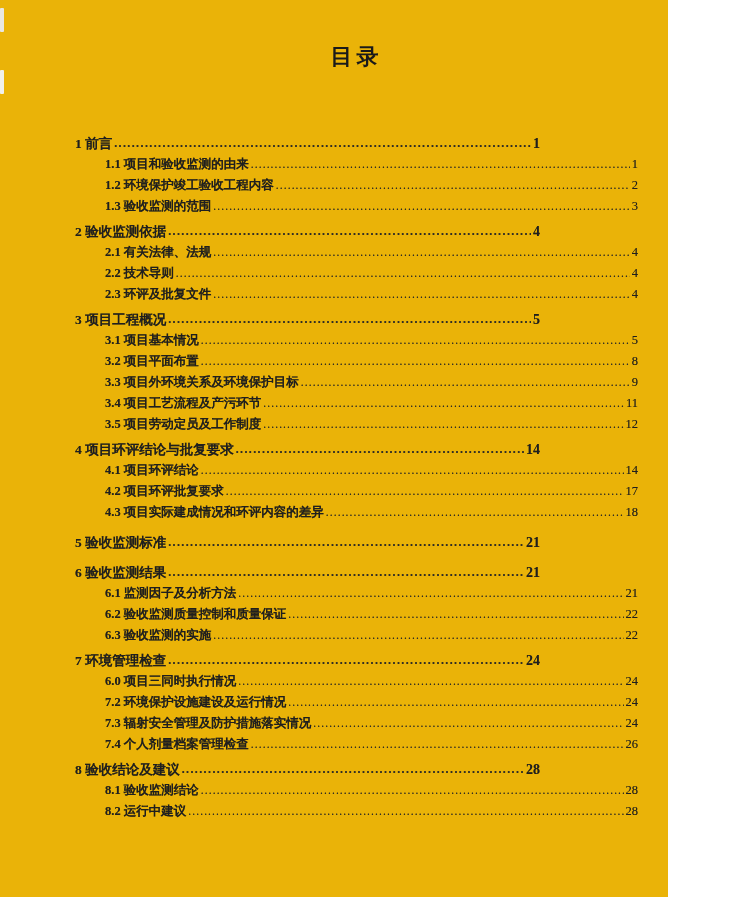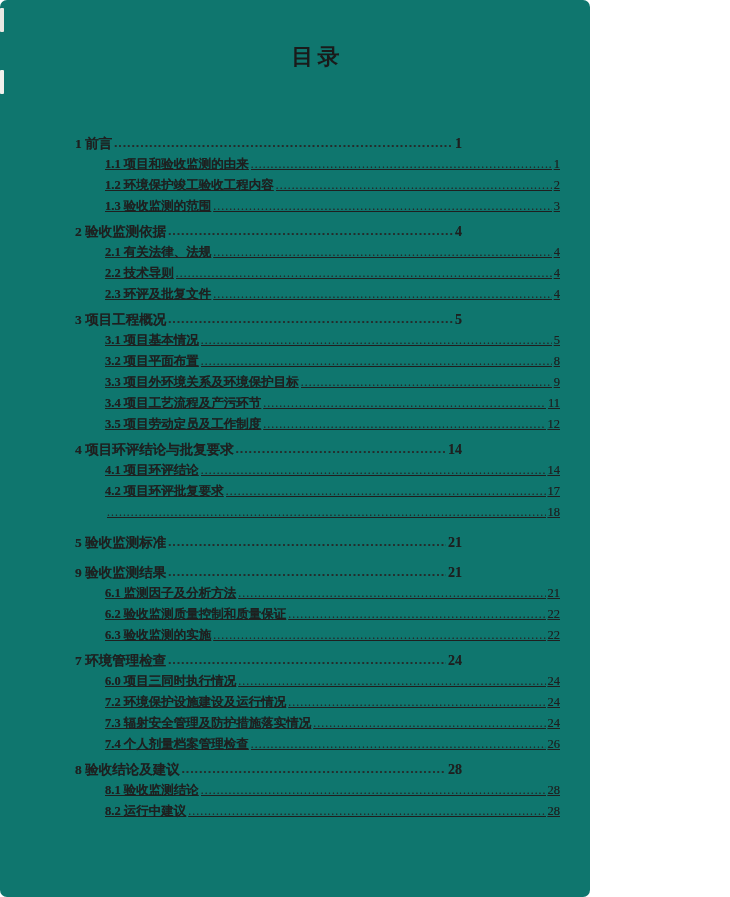--- a/index.html
+++ b/index.html
@@ -2,29 +2,28 @@
 <html><head>
 <meta charset="utf-8">
 <style>
   html, body {
     margin: 0;
     padding: 0;
     background: #ffffff;
   }
   .page {
     position: relative;
-    width: 590px;
+    width: 668px;
     height: 897px;
-    background: #0f766e;
+    background: #eab308;
     overflow: hidden;
     font-family: "Liberation Serif", "DejaVu Serif", serif;
     color: #1f1f1f;
     box-sizing: border-box;
     padding: 0 30px 0 75px;
-    border-radius: 7px;
   }
   .edge-artifact {
     position: absolute;
     left: 0;
     width: 4px;
     background: #e9e7e2;
     border-radius: 1px;
   }
   .edge-artifact.a1 { top: 8px;  height: 24px; }
   .edge-artifact.a2 { top: 70px; height: 24px; background: #f1f0ec; }
@@ -55,21 +54,20 @@
     text-shadow: 0 0 0.4px rgba(20,20,20,0.45);
     white-space: nowrap;
   }
   .row.l1 {
     font-size: 13.5px;
     padding-right: 98px;
   }
   .row.l2 {
     font-size: 12.5px;
     padding-left: 30px;
-    text-decoration: underline;
   }
   .label { flex: none; }
   .dots {
     flex: 1 1 auto;
     overflow: hidden;
     white-space: nowrap;
     margin: 0 2px;
     color: #2a2a2a;
   }
   .row.l1 .dots { font-size: 12px;   letter-spacing: 1.4px; font-weight: bold; }
@@ -177,34 +175,35 @@
           <span class="label">4.1 项目环评结论</span>
           <span class="dots"></span>
           <span class="pagenum">14</span>
         </div>
         <div class="row l2">
           <span class="label">4.2 项目环评批复要求</span>
           <span class="dots"></span>
           <span class="pagenum">17</span>
         </div>
         <div class="row l2">
+          <span class="label">4.3 项目实际建成情况和环评内容的差异</span>
           <span class="dots"></span>
           <span class="pagenum">18</span>
         </div>
       </div>
       <div class="group gap-lg">
         <div class="row l1">
           <span class="label">5 验收监测标准</span>
           <span class="dots"></span>
           <span class="pagenum">21</span>
         </div>
       </div>
       <div class="group gap-lg">
         <div class="row l1">
-          <span class="label">9 验收监测结果</span>
+          <span class="label">6 验收监测结果</span>
           <span class="dots"></span>
           <span class="pagenum">21</span>
         </div>
         <div class="row l2">
           <span class="label">6.1 监测因子及分析方法</span>
           <span class="dots"></span>
           <span class="pagenum">21</span>
         </div>
         <div class="row l2">
           <span class="label">6.2 验收监测质量控制和质量保证</span>

